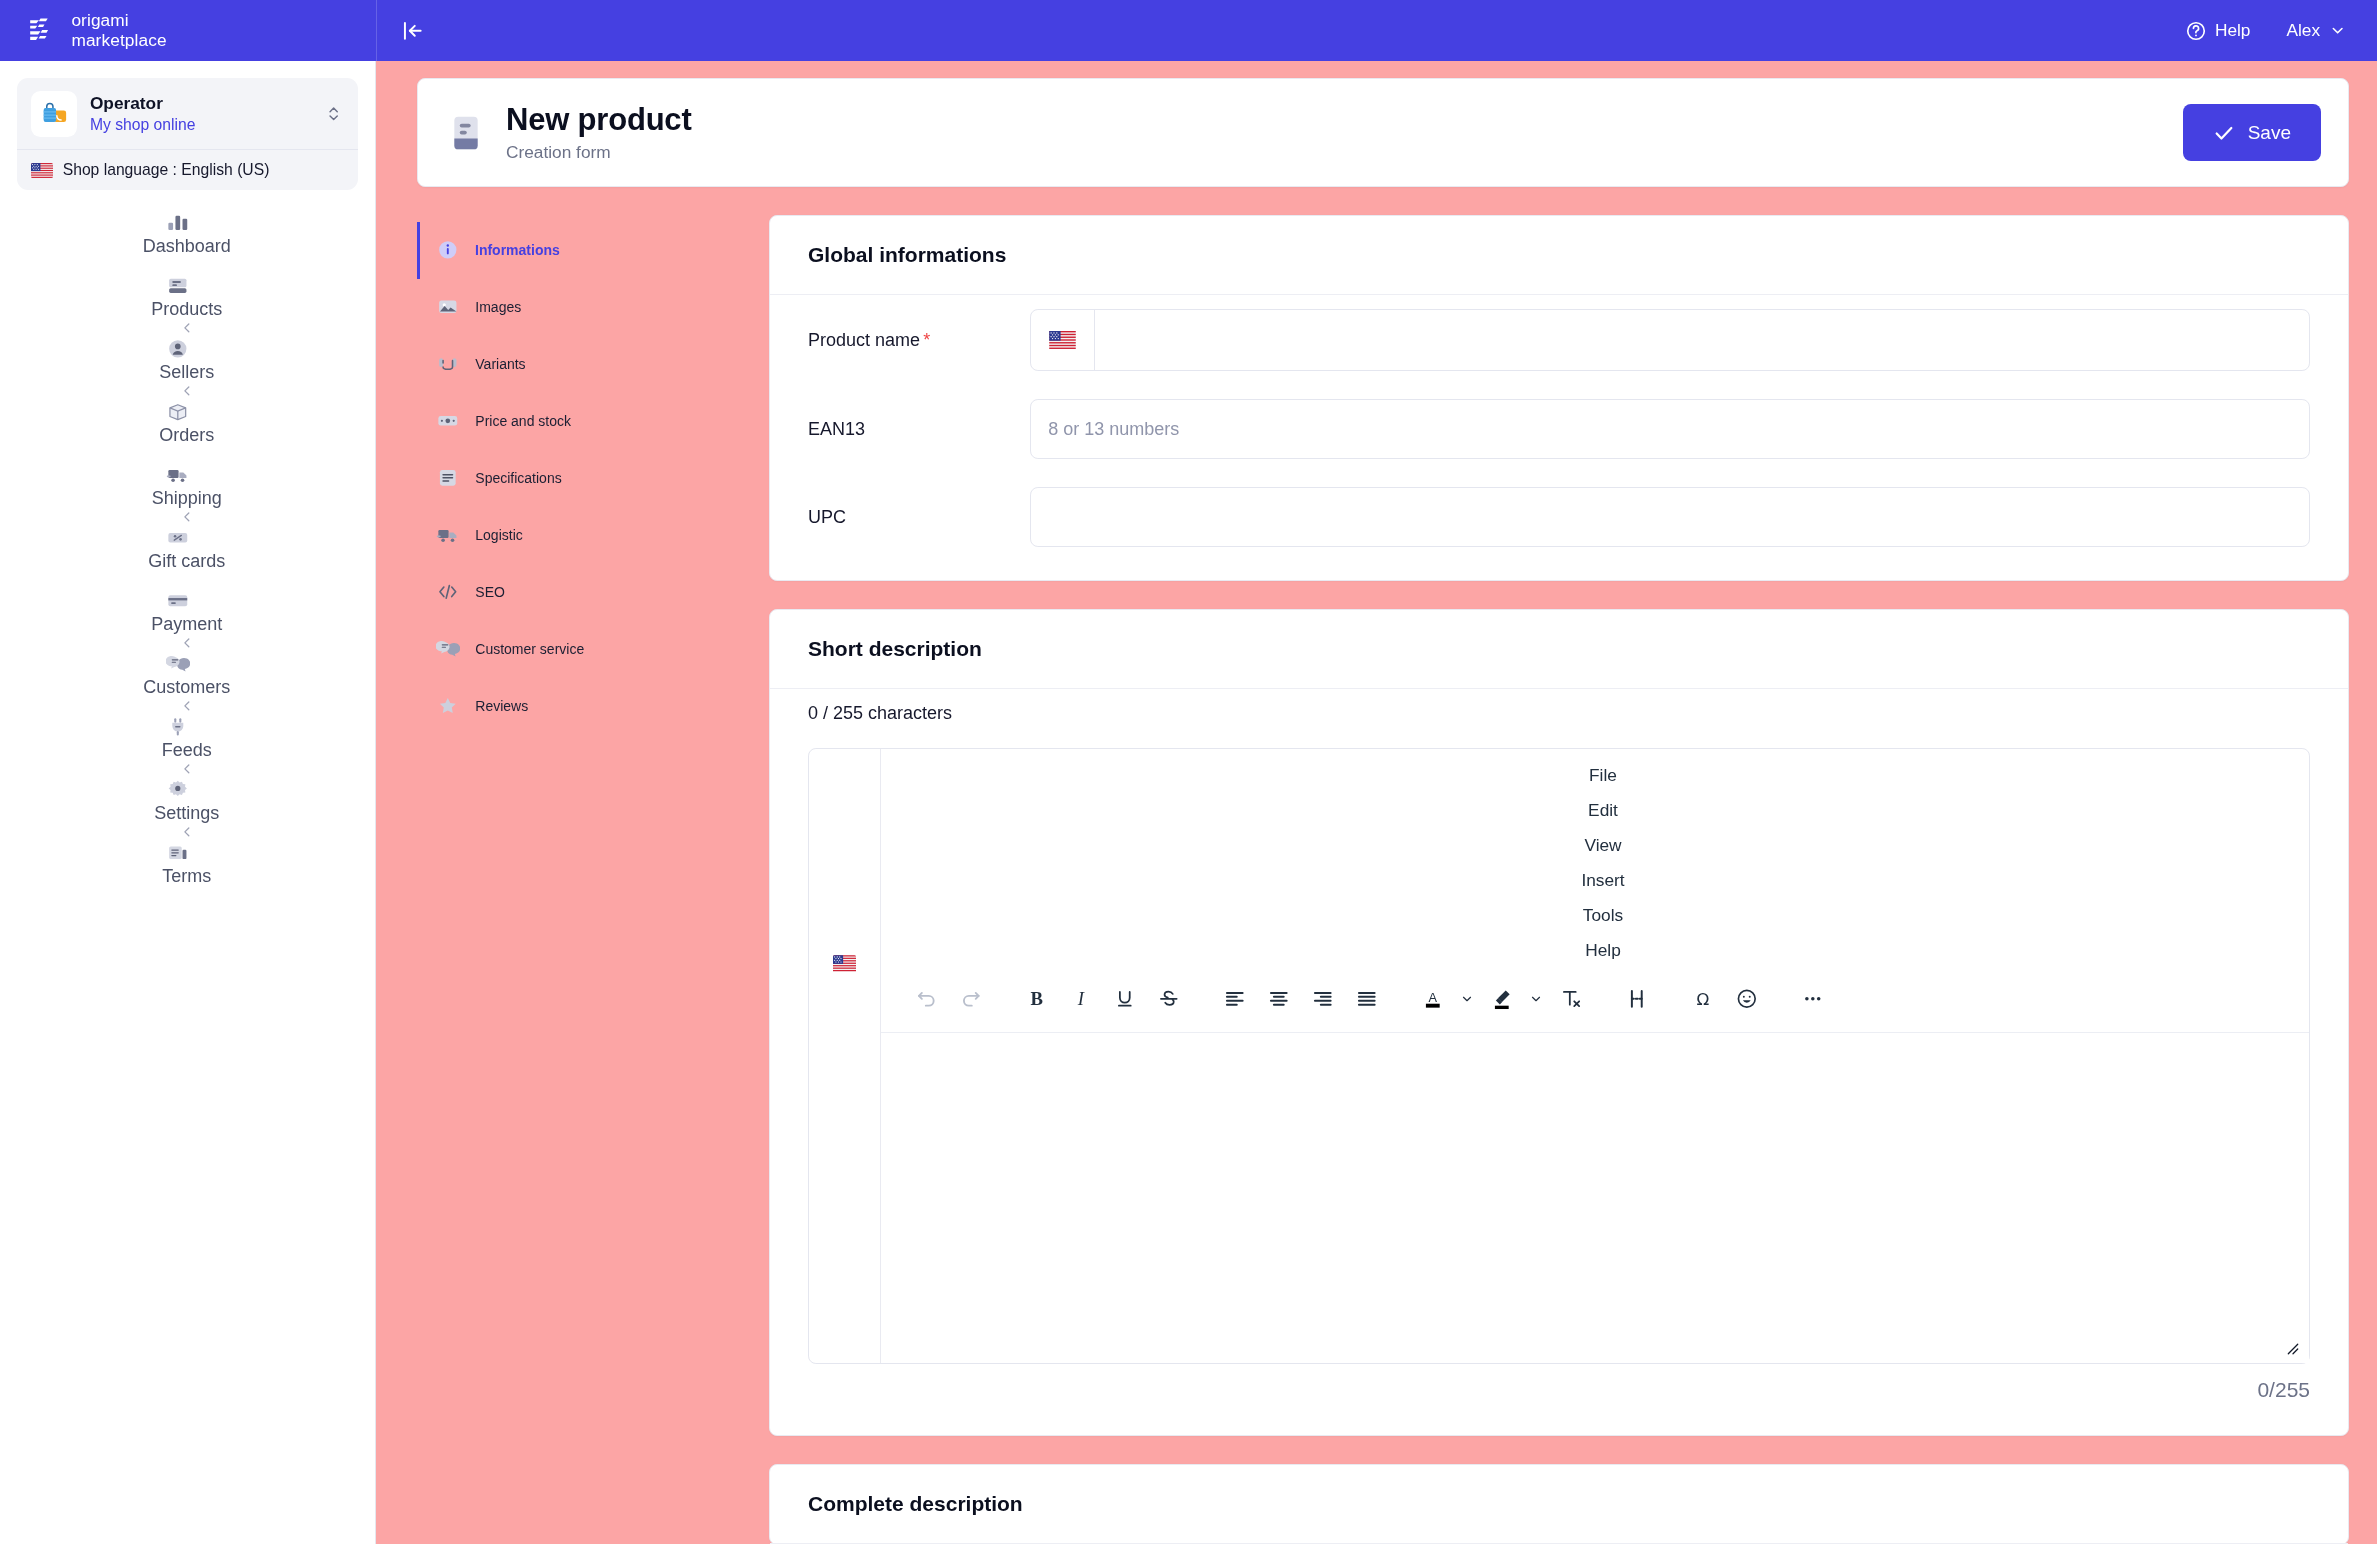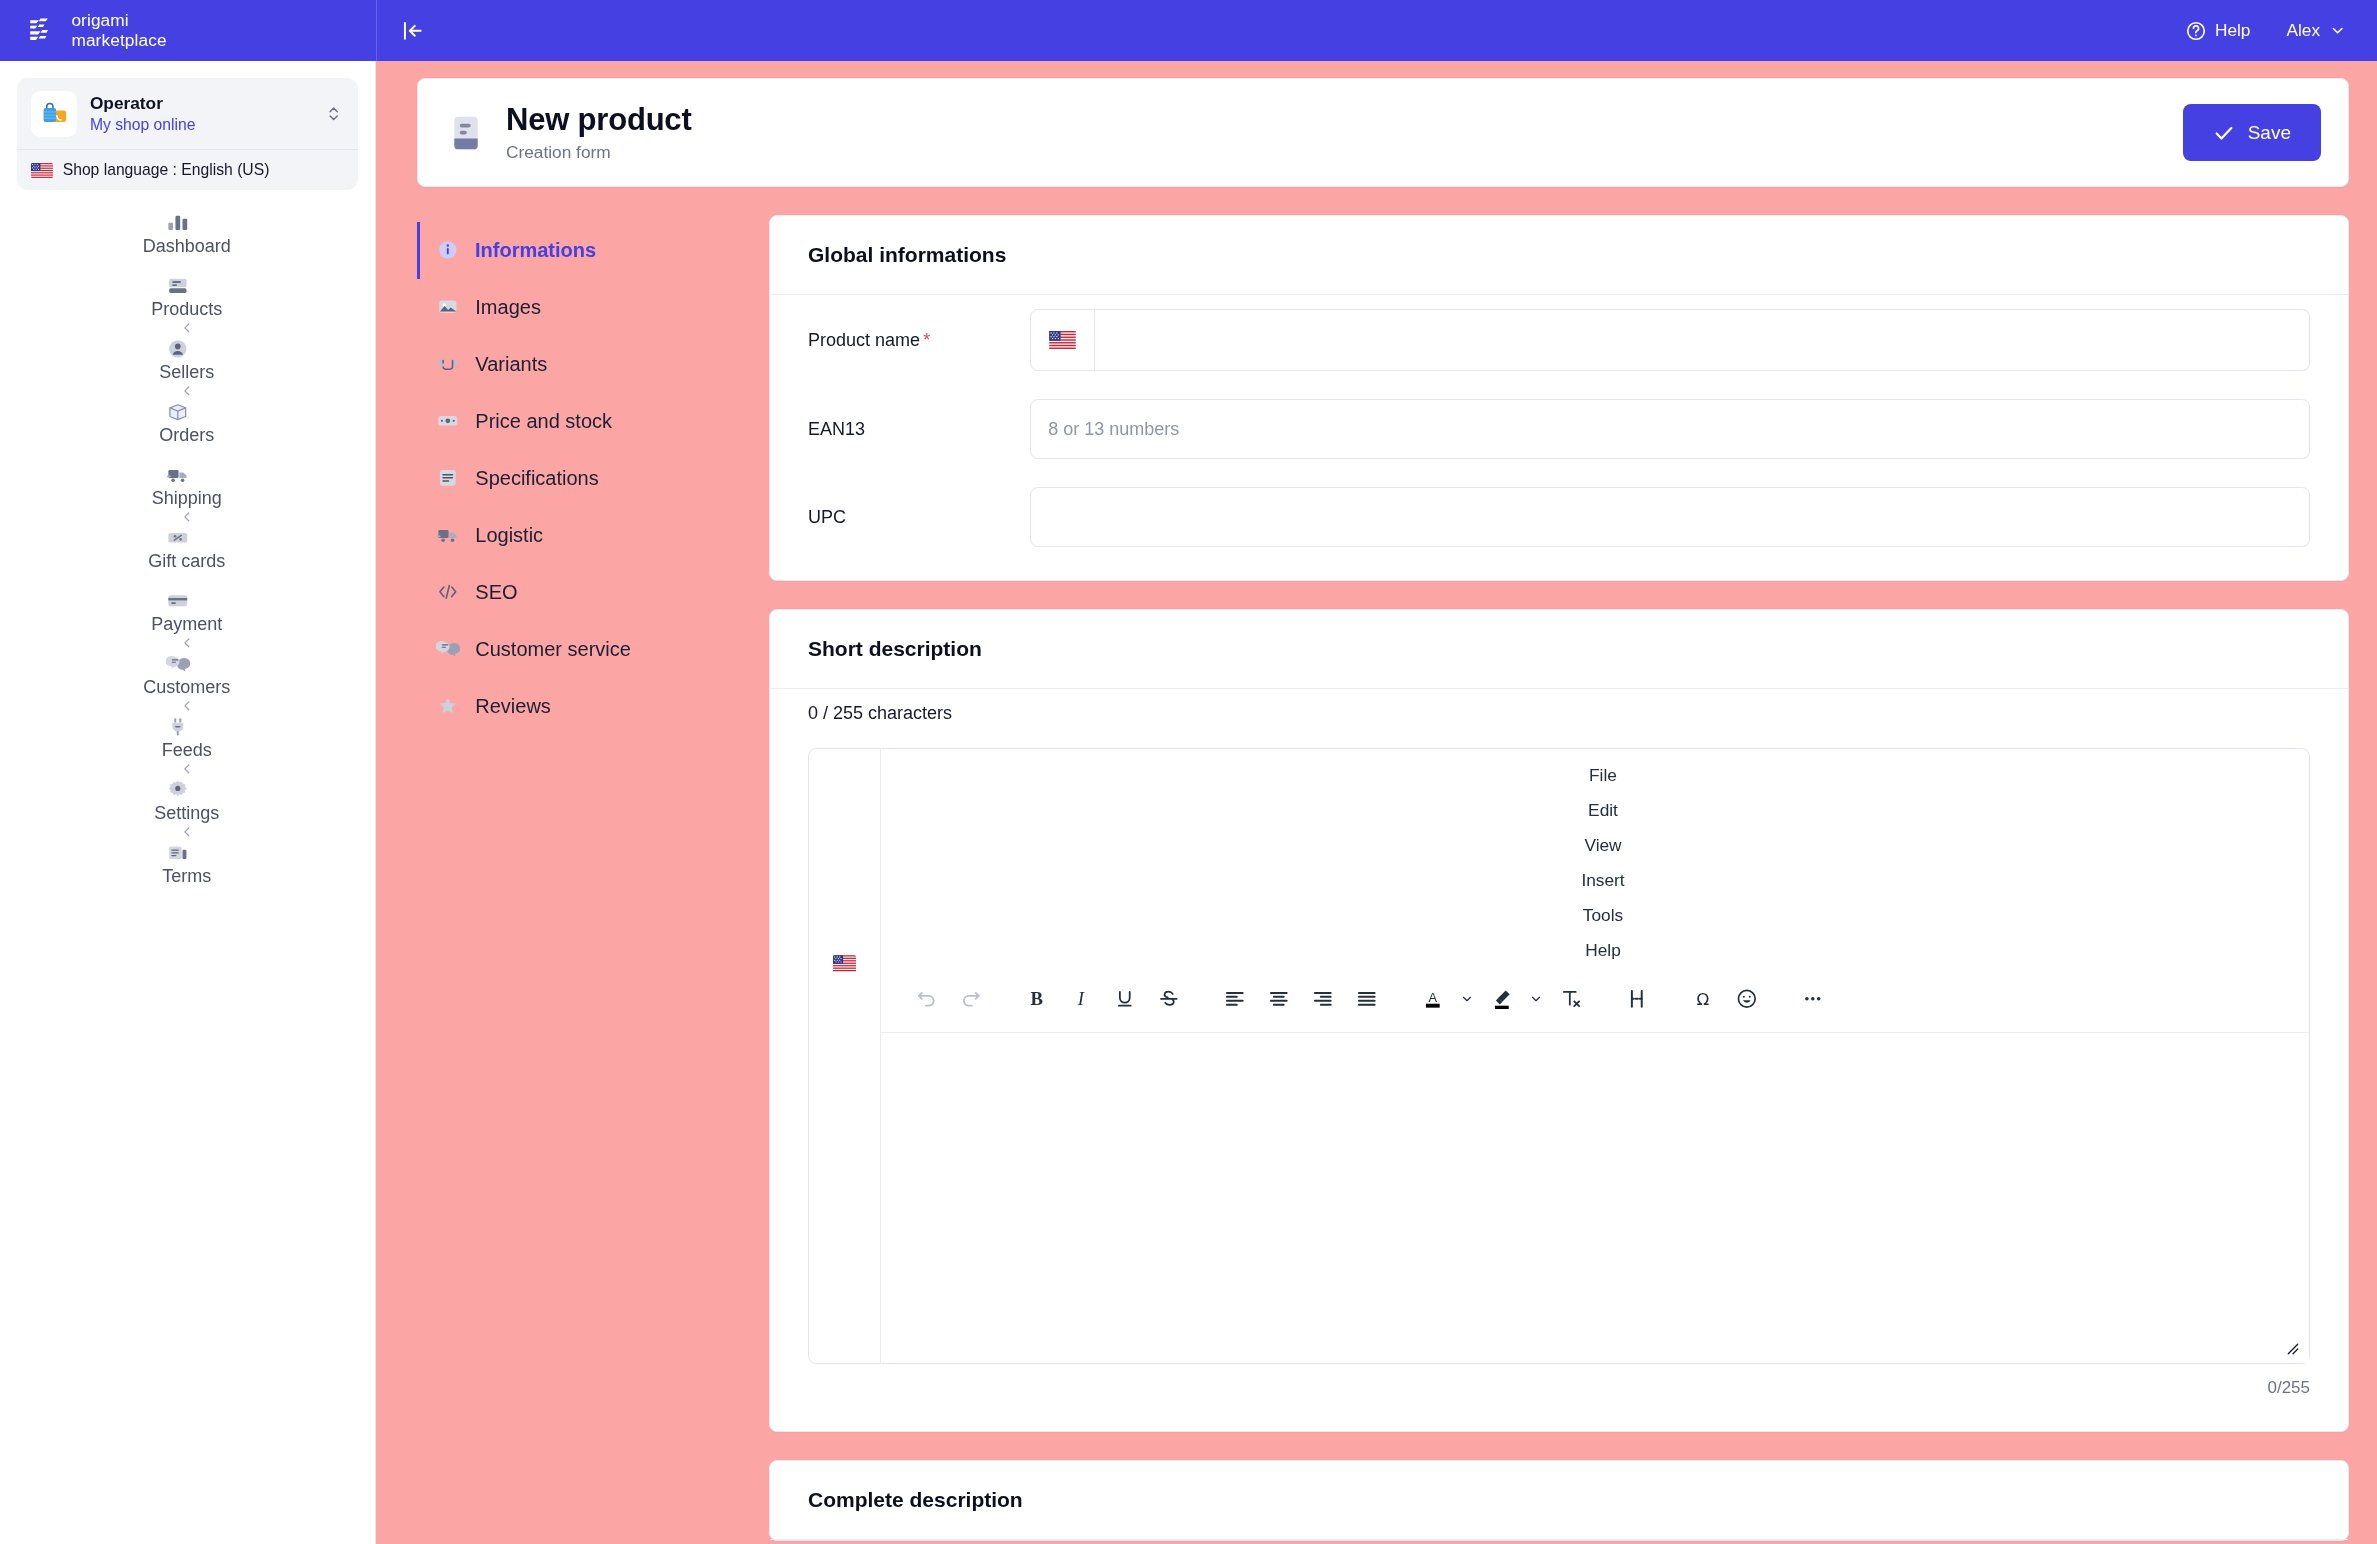--- a/index.html
+++ b/index.html
@@ -103,21 +103,21 @@
 
   
   .section-nav { width: 352px; flex: 0 0 352px; padding-top: 6.3px; }
   .section-item {
     display: flex; align-items: center;
     height: 57px; padding-left: 17.3px;
     cursor: pointer; position: relative;
   }
   .section-item.active { border-left: 3.1px solid #4540e1; padding-left: 14px; }
   .section-icon { width: 27px; height: 27px; flex: 0 0 27px; margin-right: 14px; display: flex; align-items: center; justify-content: center; }
-  .section-label { font-size: 20px; color: #1b1f33; }
+  .section-label { font-size: 14px; color: #1b1f33; }
   .section-item.active .section-label { color: #4540e1; font-weight: 700; }
 
   
   .cards { flex: 1; min-width: 0; }
   .card {
     background: #fff; border: 0.8px solid #e9eaf1; border-radius: 7.9px;
     box-shadow: 0 0.8px 1.6px rgba(16,24,40,.03);
     margin-bottom: 28px;
   }
   .card-head { padding: 27px 38px; border-bottom: 0.8px solid #edeef4; }
@@ -148,21 +148,21 @@
   .editor-main { flex: 1; min-width: 0; display: flex; flex-direction: column; }
   .mce-menubar { display: flex; align-items: center; gap: 4.7px; padding: 11px 14px 4.7px 30px; flex-direction: column; }
   .mce-menu { font-size: 17.3px; color: #222f3e; padding: 4.7px 11px; border-radius: 3.1px; cursor: pointer; }
   .mce-toolbar { display: flex; align-items: center; padding: 6.3px 14px 11px 23.6px; border-bottom: 0.8px solid #eceef4; flex-wrap: nowrap; }
   .tbtn { width: 44px; height: 44px; display: flex; align-items: center; justify-content: center; border-radius: 3.9px; cursor: pointer; color: #222f3e; }
   .tbtn.dis { color: #b9bfcc; }
   .tcaret { width: 25px; height: 44px; display: flex; align-items: center; justify-content: center; cursor: pointer; color: #222f3e; }
   .tgap { width: 22px; }
   .mce-area { flex: 1; min-height: 330px; position: relative; background: #fff; }
   .resize-grip { position: absolute; right: 9.4px; bottom: 7.9px; width: 17.3px; height: 17.3px; cursor: nwse-resize; }
-  .editor-foot { text-align: right; font-size: 17px; color: #6c7288; padding-top: 14px; }
+  .editor-foot { text-align: right; font-size: 21px; color: #6c7288; padding-top: 14px; }
 
   svg { display: block; }
 </style>
 </head>
 <body>
 
 <div class="app">
 
   <div class="topbar">
     <div class="brand">

